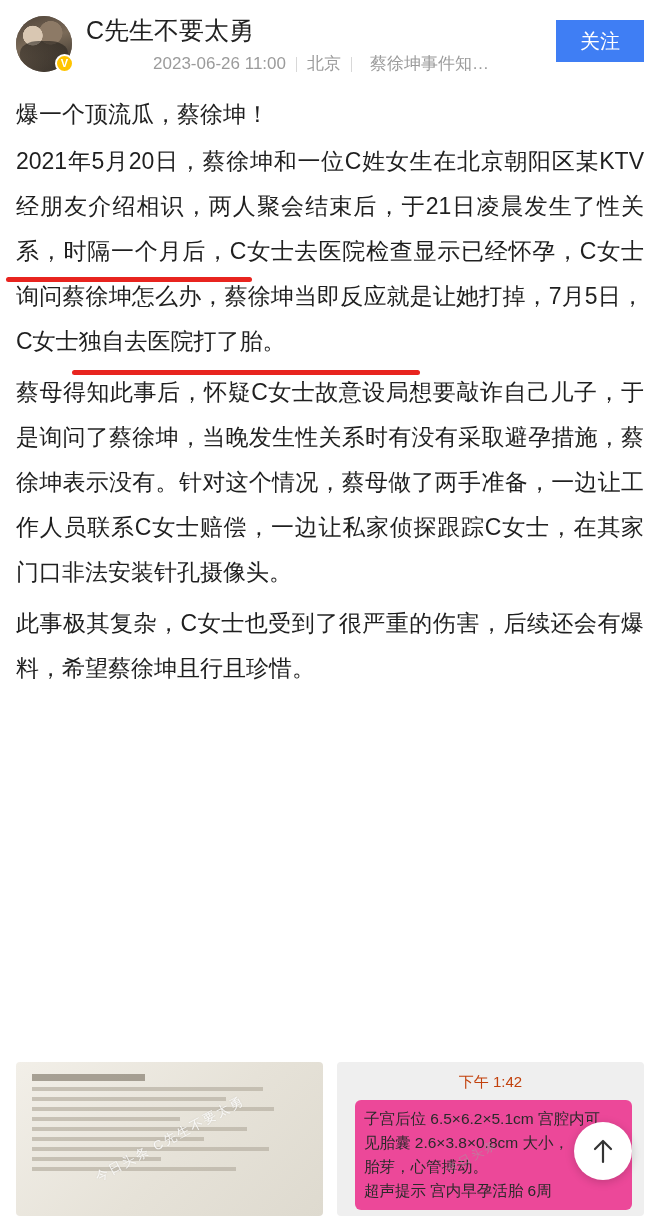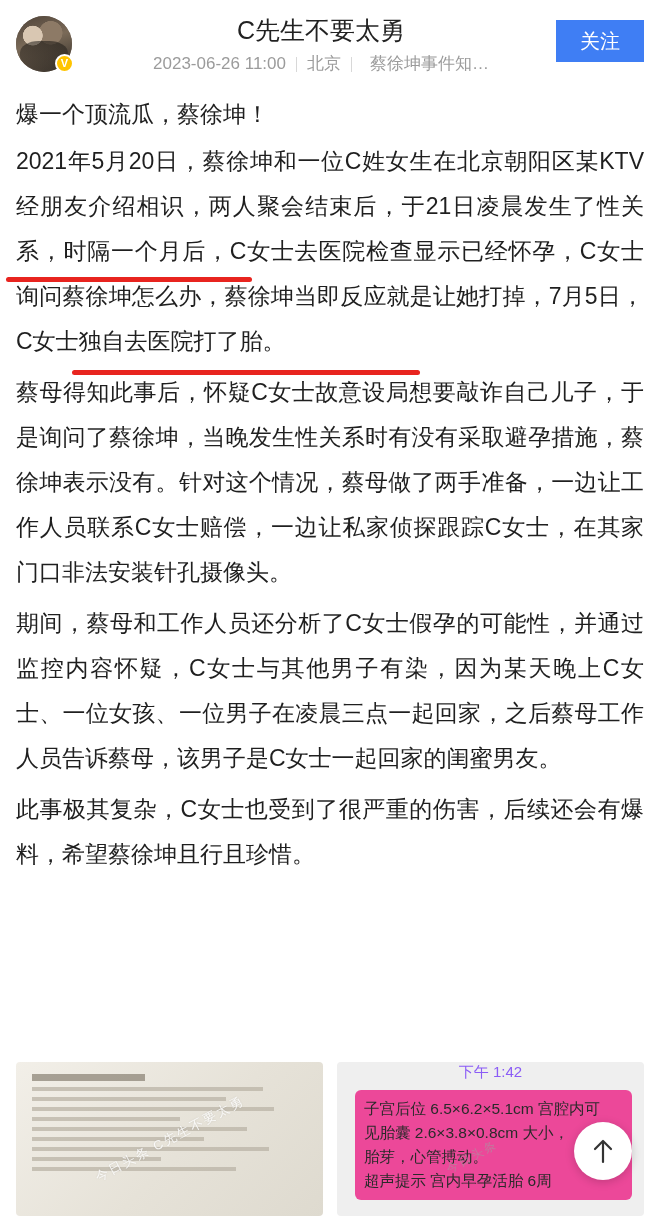--- a/index.html
+++ b/index.html
@@ -73,21 +73,20 @@
     min-width: 0;
   }
   .uname {
     font-size: 25px;
     color: #222;
     line-height: 32px;
     font-weight: 500;
     white-space: nowrap;
     overflow: hidden;
     text-overflow: ellipsis;
-    text-align: center;
   }
   .meta {
     margin-top: 7px;
     display: flex;
     align-items: center;
     font-size: 17px;
     color: #9b9b9b;
     line-height: 22px;
     white-space: nowrap;
     overflow: hidden;
@@ -200,22 +199,23 @@
     font-size: 13px;
     letter-spacing: 2px;
     white-space: nowrap;
     text-shadow: 0 0 2px rgba(0,0,0,.12);
   }
 
   
   .shot-chat { background: #efefef; }
   .chat-time {
     text-align: center;
-    color: #8b5cf6;
+    color: #c2410c;
     font-size: 15px;
+    padding-top: 10px;
     line-height: 20px;
   }
   .chat-bubble {
     margin: 8px 12px 0 18px;
     background: #ec4899;
     border-radius: 6px;
     padding: 7px 9px;
     color: #2a2a2a;
     font-size: 15.5px;
     line-height: 24px;
@@ -272,21 +272,20 @@
         <span class="topic">蔡徐坤事件知…</span>
       </div>
     </div>
     <button class="follow-btn">关注</button>
   </div>
 
   <div class="body">
     <p class="para p-first">爆一个顶流瓜，蔡徐坤！</p>
     <p class="para">2021年5月20日，蔡徐坤和一位C姓女生在北京朝阳区某KTV经朋友介绍相识，两人聚会结束后，于21日凌晨发生了性关系，时隔一个月后，C女士去医院检查显示已经怀孕，C女士询问蔡徐坤怎么办，蔡徐坤当即反应就是让她打掉，7月5日，C女士独自去医院打了胎。</p>
     <p class="para">蔡母得知此事后，怀疑C女士故意设局想要敲诈自己儿子，于是询问了蔡徐坤，当晚发生性关系时有没有采取避孕措施，蔡徐坤表示没有。针对这个情况，蔡母做了两手准备，一边让工作人员联系C女士赔偿，一边让私家侦探跟踪C女士，在其家门口非法安装针孔摄像头。</p>
-    <p class="para">期间，蔡母和工作人员还分析了C女士假孕的可能性，并通过监控内容怀疑，C女士与其他男子有染，因为某天晚上C女士、一位女孩、一位男子在凌晨三点一起回家，之后蔡母工作人员告诉蔡母，该男子是C女士一起回家的闺蜜男友。</p>
     <p class="para">此事极其复杂，C女士也受到了很严重的伤害，后续还会有爆料，希望蔡徐坤且行且珍惜。</p>
 
     <div class="underline u1"></div>
     <div class="underline u2"></div>
   </div>
 
   <div class="gallery">
     <div class="shot shot-doc">
       <div class="doc-lines">
         <i></i>

